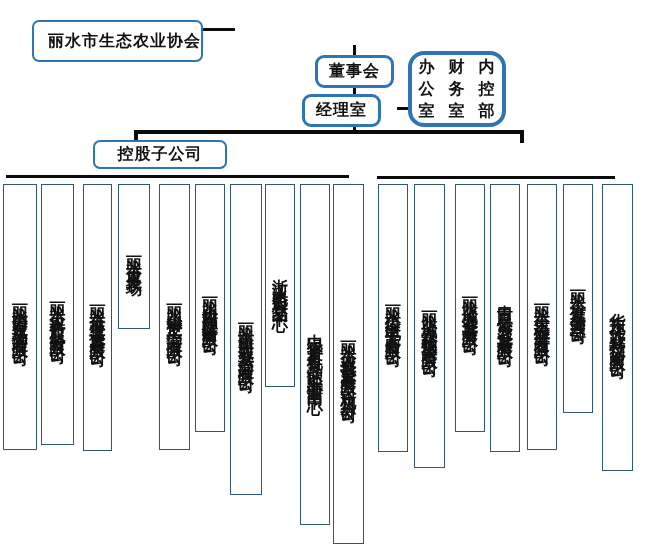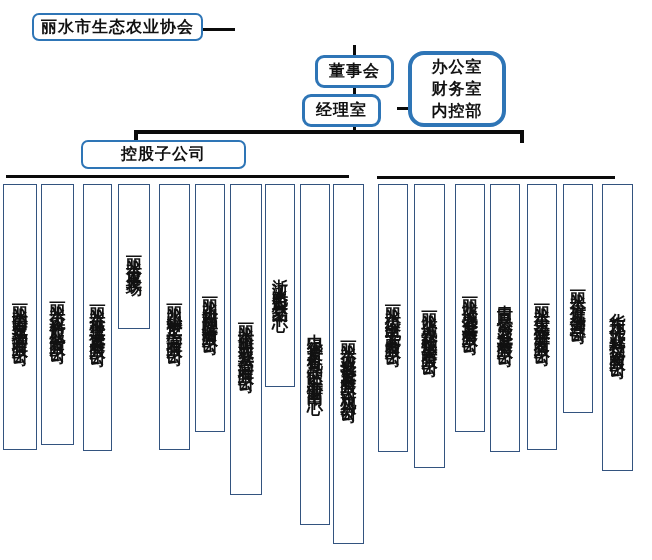--- a/index.html
+++ b/index.html
@@ -18,21 +18,21 @@
     display:flex;align-items:center;justify-content:center;
     background:#fff;
     border-style:solid;border-color:#2e75b6;
     box-sizing:border-box;
     text-align:center;
   }
   .thin{border-width:2px;border-radius:7px;font-size:16px;letter-spacing:1px;}
   .thick{border-width:3px;border-radius:9px;font-size:16px;letter-spacing:1px;}
   .office{
     border-width:4px;border-radius:16px;
-    flex-direction:column;
+    flex-direction:row;
     font-size:16px;line-height:22px;letter-spacing:1px;
   }
   .vbox{
     position:absolute;top:184px;
     display:flex;align-items:center;justify-content:center;
     background:#fff;
     border:1.5px solid #33537f;
     box-sizing:border-box;
     writing-mode:vertical-rl;text-orientation:upright;
     font-size:16px;letter-spacing:4px;line-height:1;
@@ -55,36 +55,36 @@
   <div class="line" style="left:353px;top:45px;width:3px;height:11px;"></div>
   <div class="line" style="left:353px;top:88px;width:3px;height:7px;"></div>
   <div class="line" style="left:397px;top:107px;width:12px;height:3px;"></div>
   <div class="line" style="left:353px;top:126px;width:3px;height:6px;"></div>
   <div class="line" style="left:134px;top:130px;width:390px;height:3.5px;"></div>
   <div class="line" style="left:134px;top:130px;width:3.5px;height:11px;"></div>
   <div class="line" style="left:520px;top:130px;width:3.5px;height:13px;"></div>
   <div class="line" style="left:6px;top:175px;width:343px;height:3px;"></div>
   <div class="line" style="left:377px;top:176px;width:238px;height:3px;"></div>
 
-  <div class="hbox thin" style="left:32px;top:13px;width:171px;height:28px;">
+  <div class="hbox thin" style="left:32px;top:20px;width:171px;height:42px;justify-content:flex-end;">
     <span>丽水市生态农业协会</span>
   </div>
   <div class="hbox thick" style="left:315px;top:55px;width:79px;height:33px;justify-content:center;">
     <span>董事会</span>
   </div>
   <div class="hbox thick" style="left:302px;top:94px;width:79px;height:33px;">
     <span>经理室</span>
   </div>
   <div class="hbox thick office" style="left:408px;top:51px;width:98px;height:76px;">
     <span>办公室</span>
     <span>财务室</span>
     <span>内控部</span>
   </div>
 
-  <div class="hbox thin" style="left:81px;top:140px;width:165px;height:29px;">
+  <div class="hbox thin" style="left:93px;top:140px;width:134px;height:29px;">
     <span>控股子公司</span>
   </div>
 
   <div class="vbox" style="left:3px;width:34px;height:266px;">
       <span>丽水市国有菜场管理有限公司</span>
     </div>
   <div class="vbox" style="left:41px;width:33px;height:261px;">
       <span>丽水市农科产权服务有限公司</span>
     </div>
   <div class="vbox" style="left:83px;width:29px;height:267px;">

